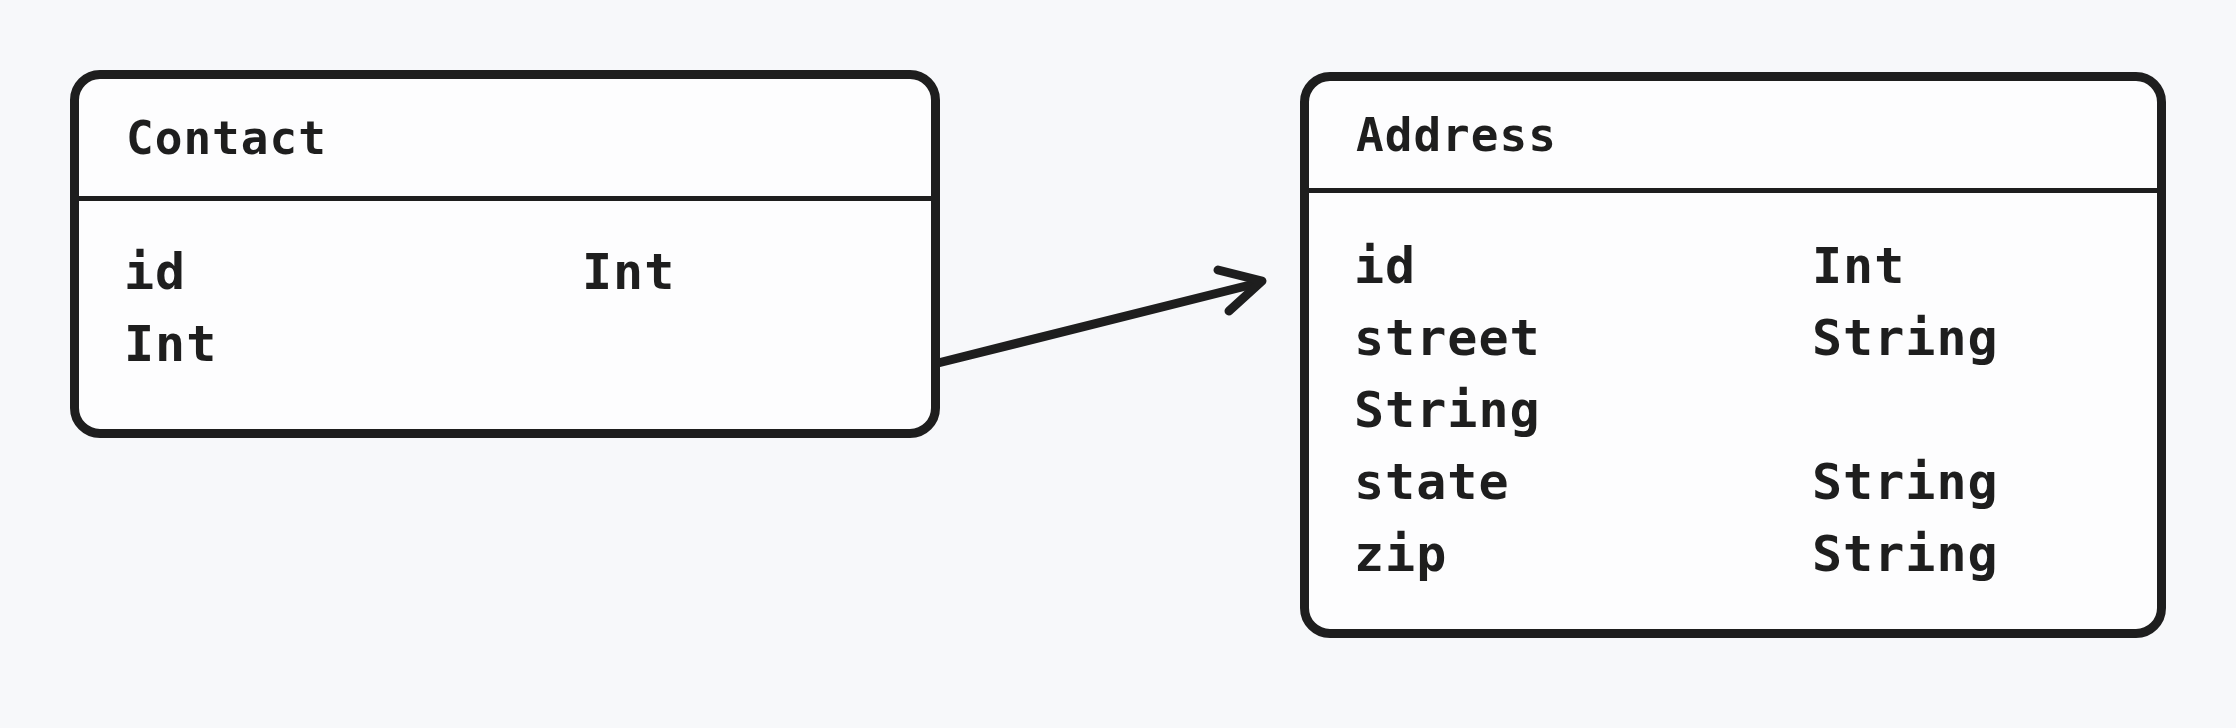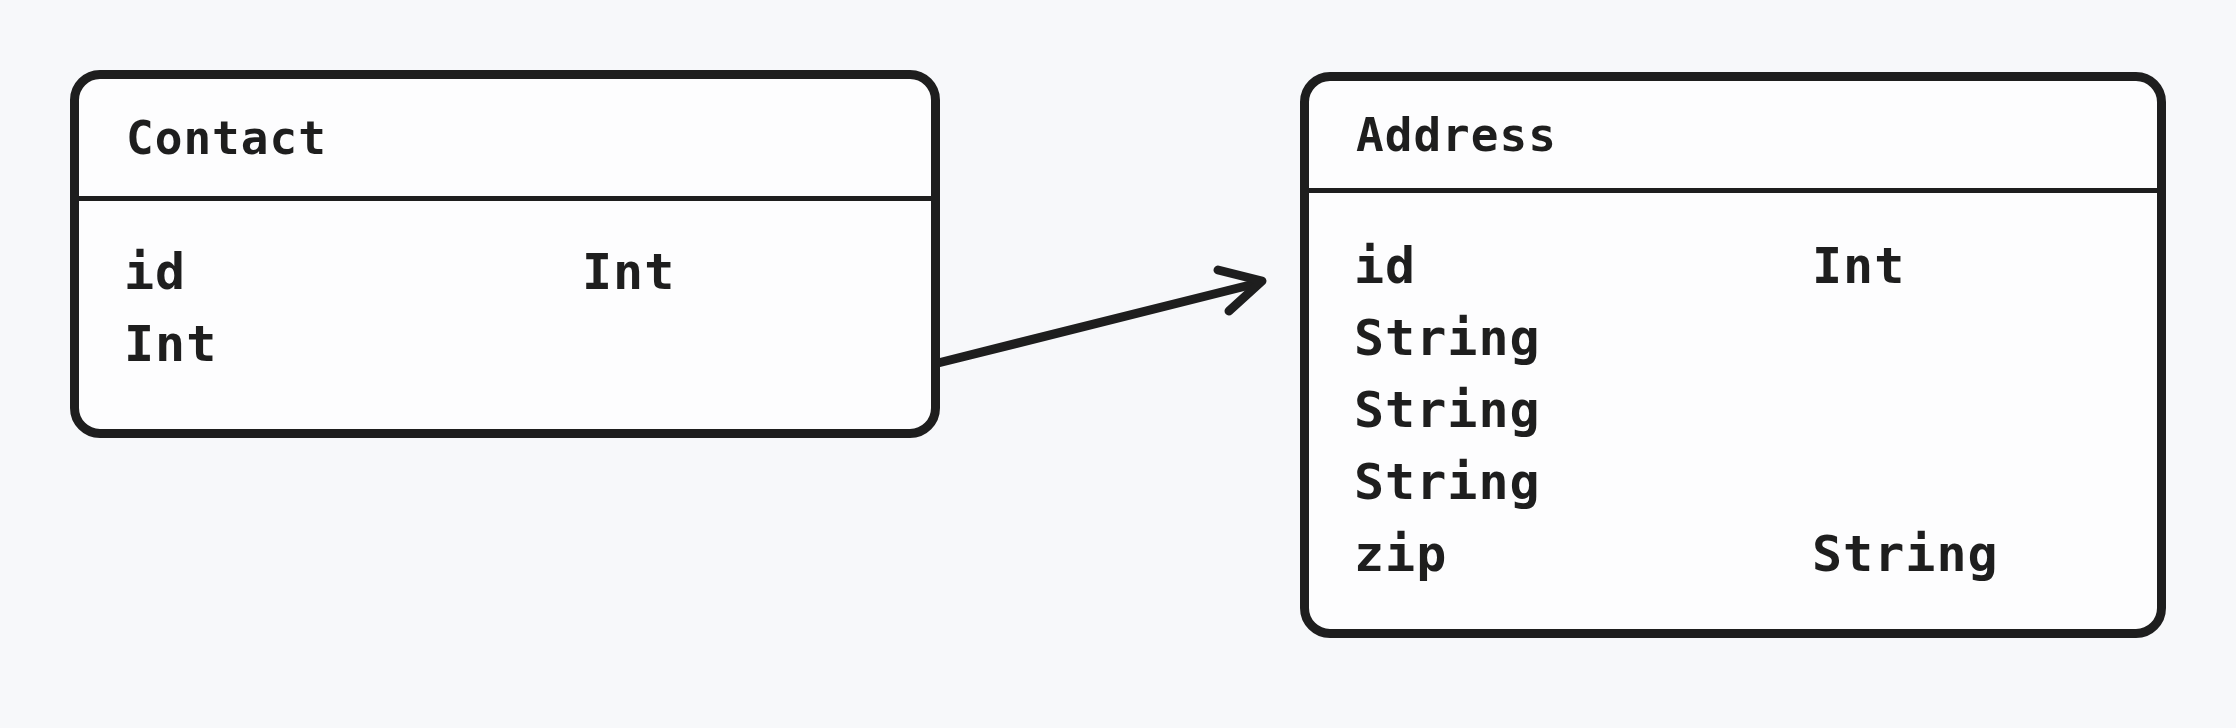--- a/index.html
+++ b/index.html
@@ -98,26 +98,28 @@
   <div class="entity" id="entity-address">
     <div class="entity-header">
       <span class="entity-title">Address</span>
     </div>
     <div class="entity-body">
       <div class="field-row">
         <span class="field-name">id</span>
         <span class="field-type">Int</span>
       </div>
       <div class="field-row">
+        <span class="field-name">street</span>
         <span class="field-type">String</span>
       </div>
       <div class="field-row">
         <span class="field-type">String</span>
       </div>
       <div class="field-row">
+        <span class="field-name">state</span>
         <span class="field-type">String</span>
       </div>
       <div class="field-row">
         <span class="field-name">zip</span>
         <span class="field-type">String</span>
       </div>
     </div>
   </div>
 
 </div>

